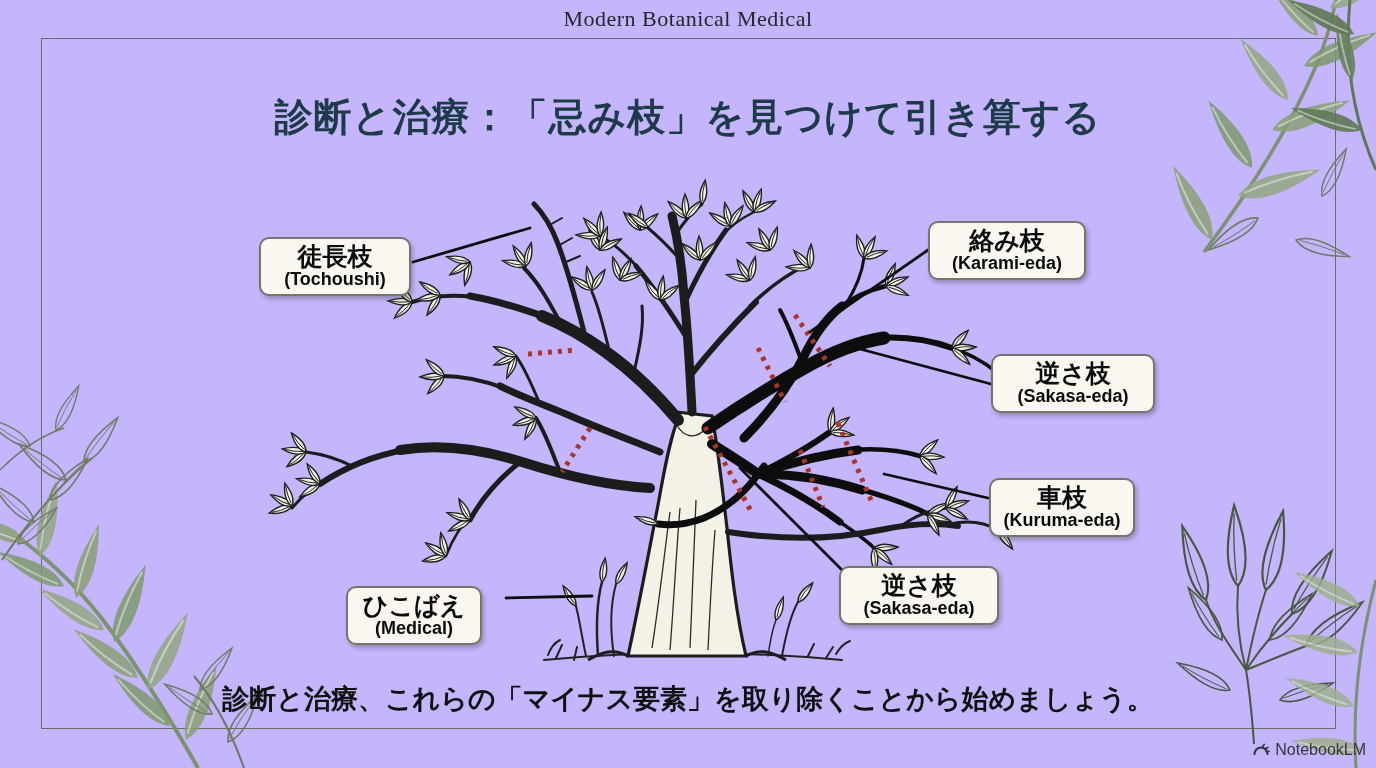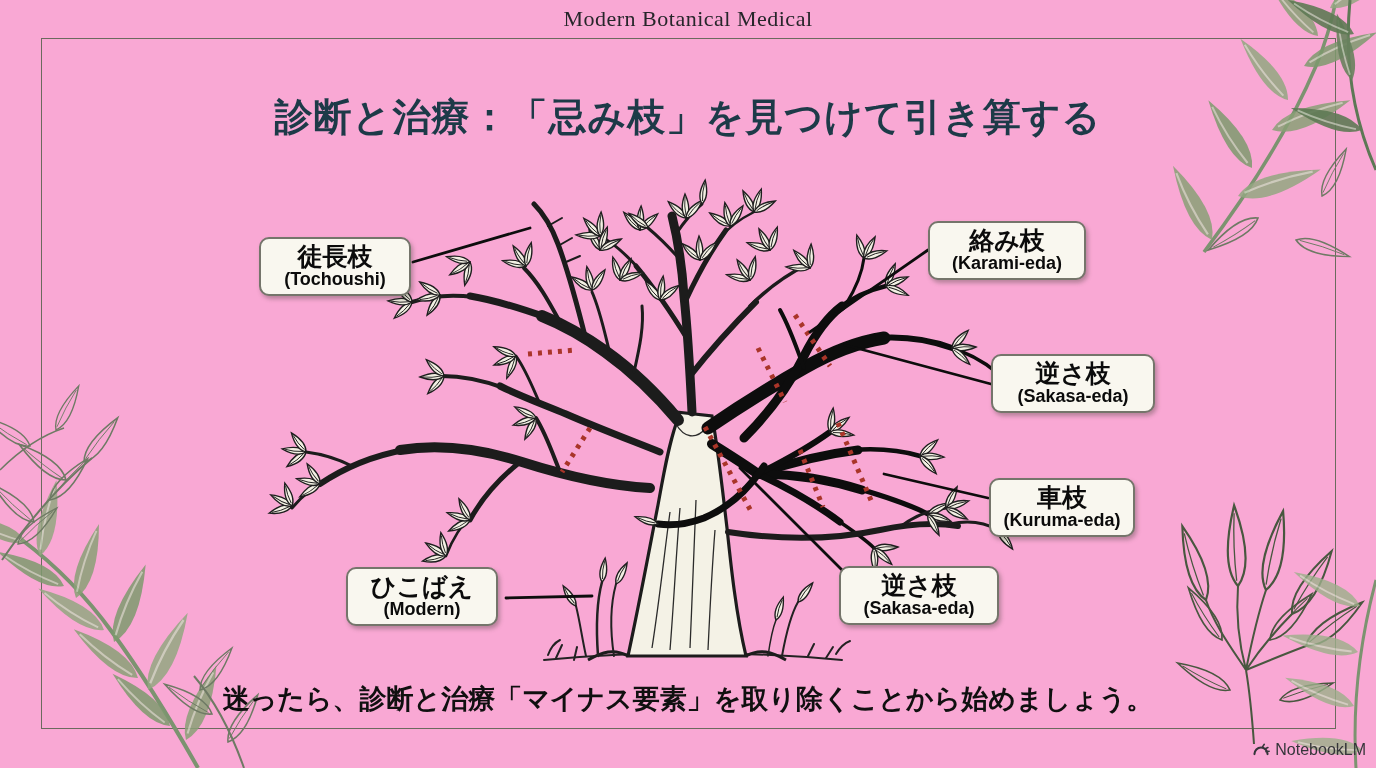--- a/index.html
+++ b/index.html
@@ -1,18 +1,18 @@
 <!DOCTYPE html>
 <html><head>
 <meta charset="utf-8">
 <style>
   html,body{margin:0;padding:0;background:#d8d6ca;}
   .slide{
     position:relative;width:1376px;height:768px;overflow:hidden;
-    background:#f9a8d4;
+    background:#c4b5fd;
     font-family:"Liberation Sans","DejaVu Sans",sans-serif;
   }
   .frame{
     position:absolute;left:41px;top:38px;width:1293px;height:689px;
     border:1.5px solid #6b6b5e;z-index:1;
   }
   .brand-header{
     position:absolute;left:0;right:0;top:6px;text-align:center;
     font-family:"Liberation Serif","DejaVu Serif",serif;
     font-size:22px;color:#26262a;letter-spacing:.5px;z-index:5;
@@ -328,26 +328,26 @@
   <div class="callout" style="left:989px;top:478px;width:146px">
     <div class="jp">車枝</div>
     <div class="romaji">(Kuruma-eda)</div>
   </div>
 
   <div class="callout" style="left:839px;top:566px;width:160px">
     <div class="jp">逆さ枝</div>
     <div class="romaji">(Sakasa-eda)</div>
   </div>
 
-  <div class="callout" style="left:346px;top:567px;width:152px">
+  <div class="callout" style="left:346px;top:586px;width:136px">
     <div class="jp">ひこばえ</div>
-    <div class="romaji">(Modern)</div>
-  </div>
-
-  <div class="footer-note">迷ったら、診断と治療「マイナス要素」を取り除くことから始めましょう。</div>
+    <div class="romaji">(Medical)</div>
+  </div>
+
+  <div class="footer-note">診断と治療、これらの「マイナス要素」を取り除くことから始めましょう。</div>
 
   <div class="watermark">
     <svg width="18" height="18" viewBox="0 0 22 22">
       <path d="M3,16 A8,8 0 0 1 19,16" fill="none" stroke="#35353a" stroke-width="2.6" stroke-linecap="round"></path>
       <path d="M13,7 L15,4 M16,9.5 L19.5,8 M17,13 L21,12.5" fill="none" stroke="#35353a" stroke-width="1.8" stroke-linecap="round"></path>
     </svg>
     <span>NotebookLM</span>
   </div>
 
 </div>

